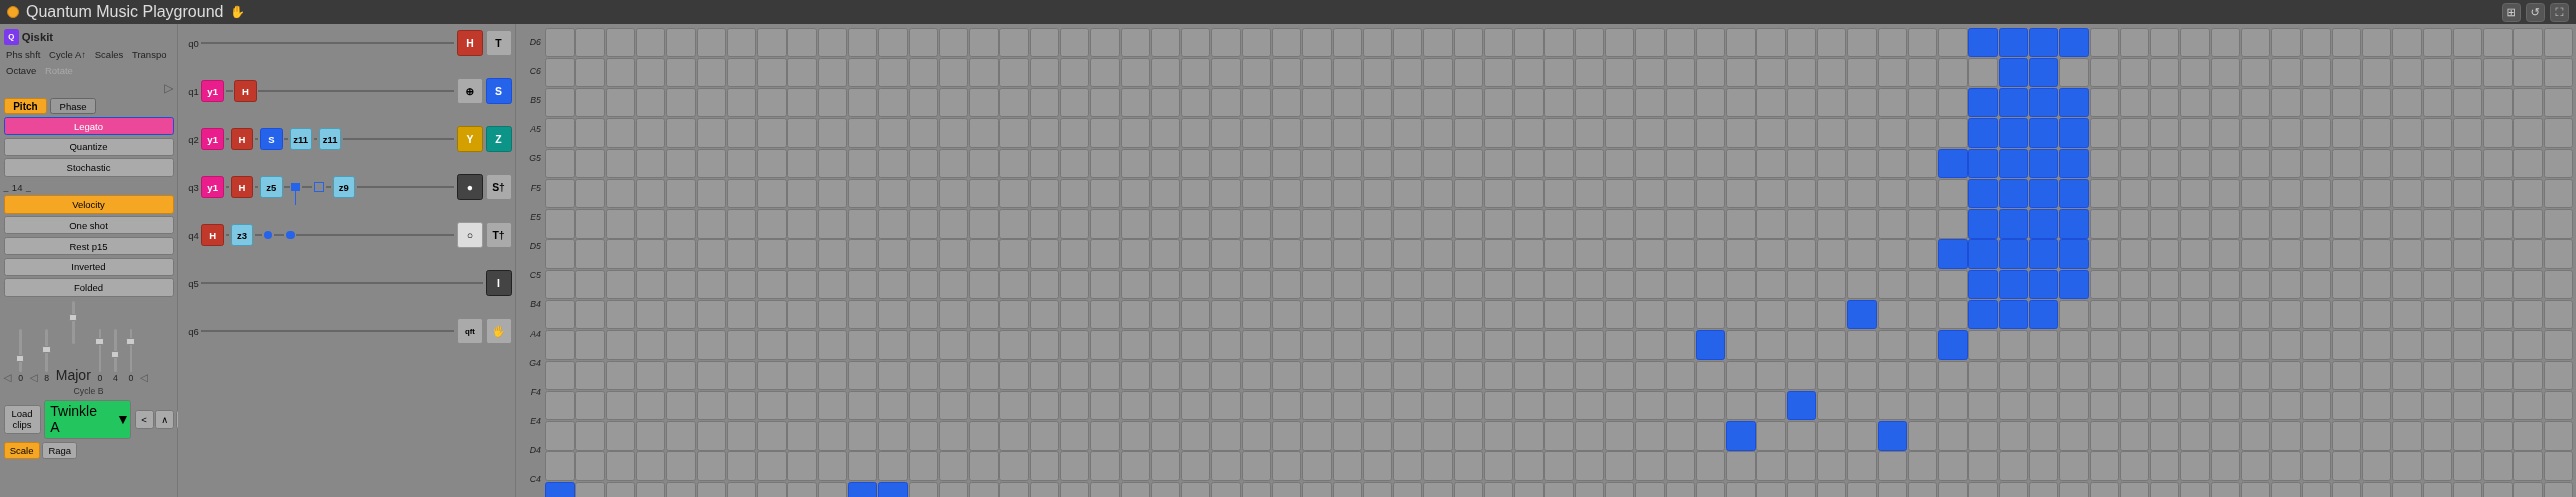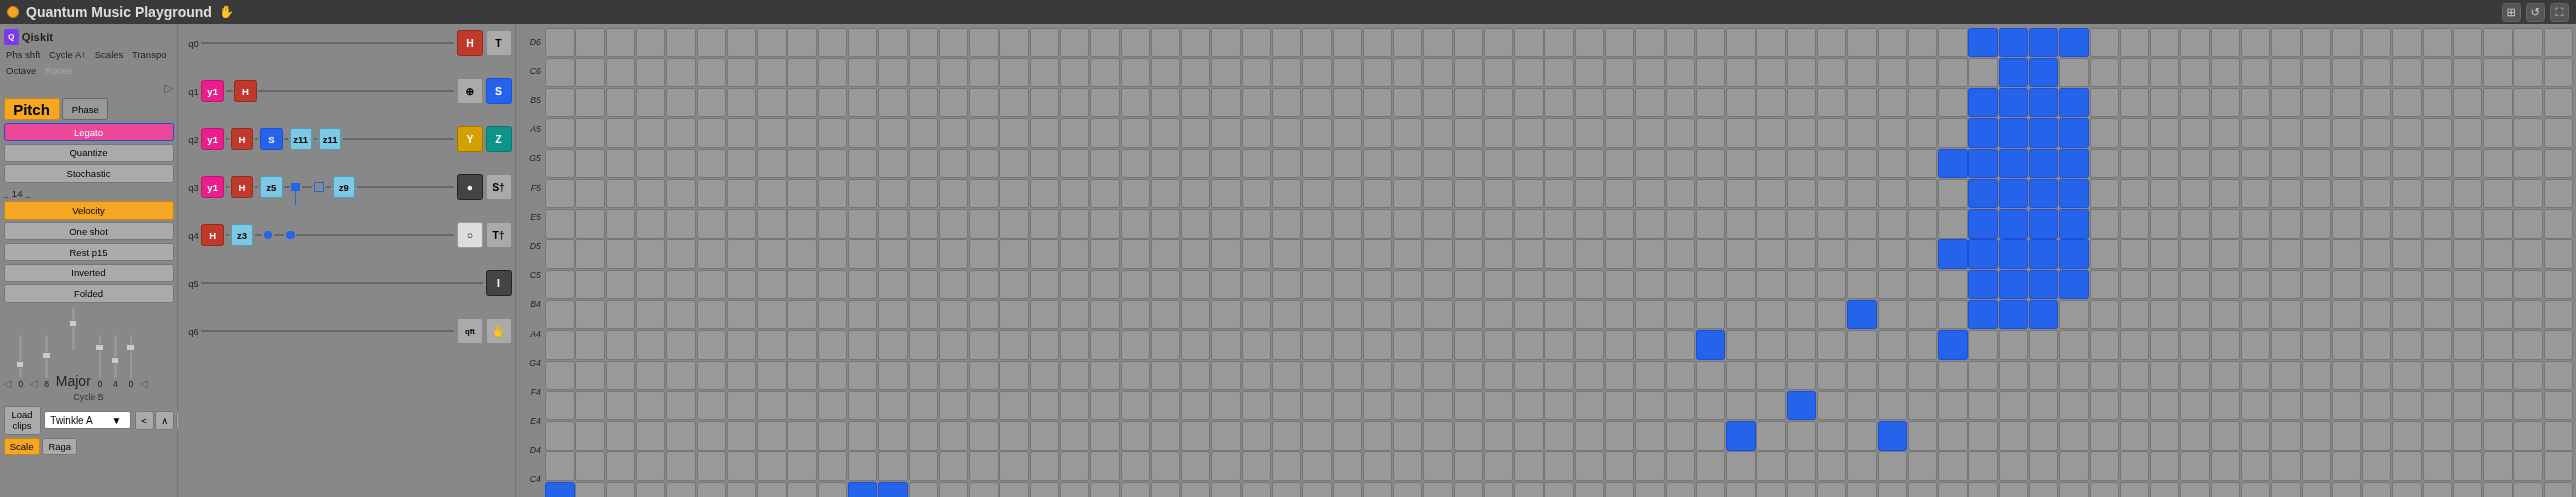--- a/index.html
+++ b/index.html
@@ -29,22 +29,22 @@
       gap: 7px;
     }
     .title-bar-dot {
       width: 12px; height: 12px;
       border-radius: 50%;
       background: #f5a623;
       border: 0.9px solid #c8841a;
     }
     .title-bar-title {
       color: #ddd;
-      font-size: 14px;
-      font-weight: bold;
+      font-size: 16px;
+      font-weight: normal;
     }
     .title-bar-hand {
       font-size: 12px;
     }
     .title-bar-spacer { flex: 1; }
     .title-bar-icons {
       display: flex; gap: 5.2px; align-items: center;
     }
     .title-bar-icon {
       width: 19px; height: 19px;
@@ -98,21 +98,21 @@
     .nav-tab {
       cursor: pointer; padding: 0.9px 2.6px;
       color: #222;
     }
 
     .pitch-phase-row {
       display: flex; gap: 2.6px; margin-top: 1.7px;
     }
     .btn-pitch {
       background: #f5a623; border: 0.9px solid #c8841a; color: #000;
-      padding: 1.7px 8.7px; border-radius: 2.6px; cursor: pointer; font-size: 15px; font-weight: bold;
+      padding: 1.7px 8.7px; border-radius: 2.6px; cursor: pointer; font-size: 10px; font-weight: bold;
     }
     .btn-phase {
       background: #999; border: 0.9px solid #666; color: #000;
       padding: 1.7px 8.7px; border-radius: 2.6px; cursor: pointer; font-size: 9.5px;
     }
 
     .btn-full {
       background: #aaa; border: 0.9px solid #777; color: #000;
       padding: 2.6px 0; border-radius: 2.6px; cursor: pointer; font-size: 9.5px;
       text-align: center; width: 100%;
@@ -246,22 +246,22 @@
 
     
     .load-clips-row {
       display: flex; align-items: center; gap: 3.5px; margin-top: 1.7px;
     }
     .btn-load-clips {
       background: #aaa; border: 0.9px solid #777;
       padding: 2.6px 7px; border-radius: 2.6px; cursor: pointer; font-size: 9.5px;
     }
     .select-dropdown {
-      background: #ffffff; border: 0.9px solid #777;
-      padding: 2.6px 5.2px; border-radius: 2.6px; cursor: pointer; font-size: 10px;
+      background: #22c55e; border: 0.9px solid #777;
+      padding: 2.6px 5.2px; border-radius: 2.6px; cursor: pointer; font-size: 14px;
       display: flex; align-items: center; gap: 19px; min-width: 87px;
     }
     .nav-arrows {
       display: flex; gap: 1.7px;
     }
     .arrow-btn {
       width: 19px; height: 19px;
       background: #aaa; border: 0.9px solid #777;
       border-radius: 2.6px; cursor: pointer;
       display: flex; align-items: center; justify-content: center;

